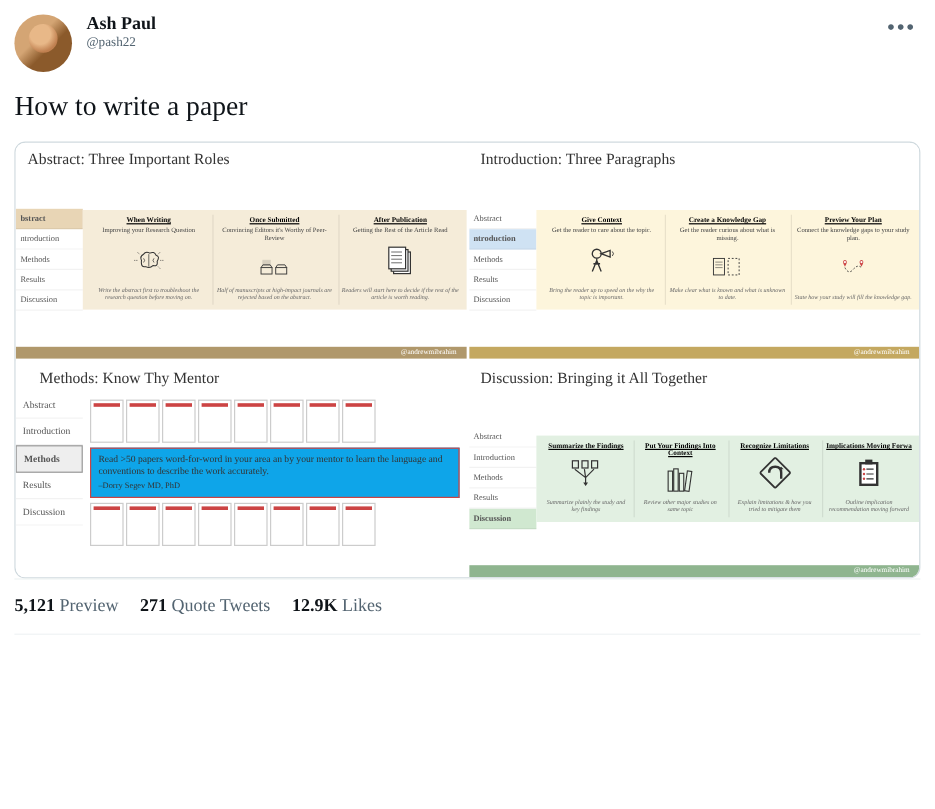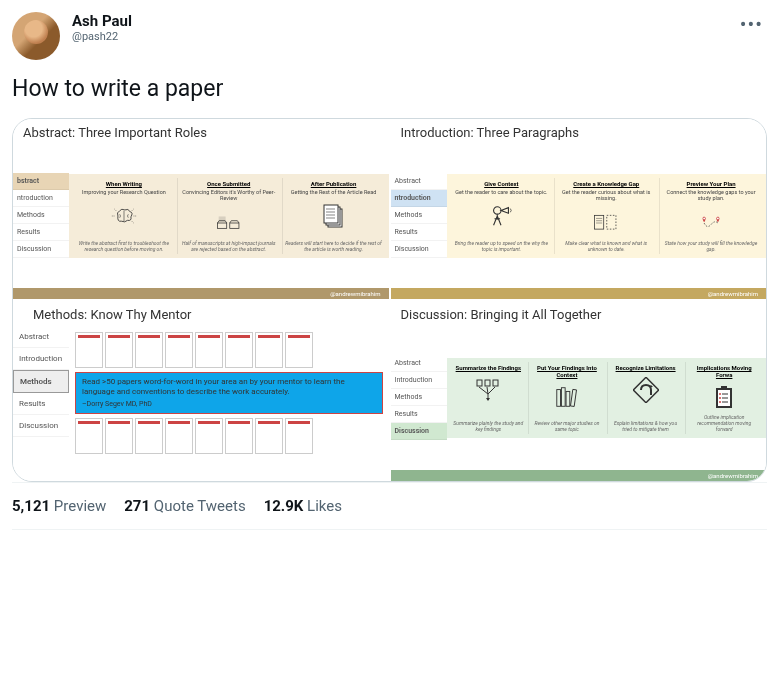--- a/index.html
+++ b/index.html
@@ -1,26 +1,26 @@
 <!DOCTYPE html>
 <html><head>
 <meta charset="utf-8">
 <style>
   * { box-sizing: border-box; margin: 0; padding: 0; }
   body { font-family: -apple-system, BlinkMacSystemFont, "Segoe UI", Roboto, Helvetica, Arial, sans-serif; background: #fff; padding: 12px; width: 779px; }
-  .tweet { display: flex; flex-direction: column; }
+  .tweet { display: flex; flex-direction: column; font-family: Liberation Serif, serif; }
   .header { display: flex; align-items: flex-start; }
   .avatar { width: 48px; height: 48px; border-radius: 50%; background: linear-gradient(135deg, #d4a574 40%, #8b5a2b 60%); margin-right: 12px; flex-shrink: 0; overflow: hidden; position: relative; }
   .avatar::after { content: ""; position: absolute; top: 8px; left: 12px; width: 24px; height: 24px; background: radial-gradient(circle at 40% 35%, #e8b888 40%, #c08050 70%); border-radius: 50%; }
   .names { display: flex; flex-direction: column; flex: 1; }
   .display-name { font-weight: 700; font-size: 15px; color: #0f1419; }
   .handle { font-size: 11px; color: #536471; }
   .more { color: #536471; font-size: 20px; letter-spacing: 1px; padding: 0 4px; cursor: pointer; }
   .tweet-text { font-size: 23px; color: #0f1419; margin-top: 14px; margin-bottom: 14px; line-height: 1.3; }
-  .media-grid { display: grid; grid-template-columns: 1fr 1fr; grid-template-rows: 180px 180px; gap: 2px; border-radius: 20px; overflow: hidden; border: 1px solid #cfd9de; }
+  .media-grid { display: grid; grid-template-columns: 1fr 1fr; grid-template-rows: 180px 180px; gap: 2px; border-radius: 9px; overflow: hidden; border: 1px solid #cfd9de; }
   .media-cell { position: relative; overflow: hidden; background: #fff; }
   .slide { position: absolute; inset: 0; font-size: 6px; display: flex; flex-direction: column; }
   .slide-title { font-size: 13px; font-weight: 400; padding: 6px 10px 4px; color: #333; }
   .slide-body { flex: 1; display: flex; align-items: center; }
   .slide-nav { width: 56px; display: flex; flex-direction: column; }
   .slide-nav-item { font-size: 7px; padding: 4px 4px; border-bottom: 1px solid rgba(0,0,0,0.05); color: #555; }
   .slide-nav-item.active { background: #e8d5b5; font-weight: 600; }
   .slide-nav-item.active-blue { background: #cfe2f3; font-weight: 600; }
   .slide-nav-item.active-green { background: #d0e8d0; font-weight: 600; }
   .slide-content { flex: 1; display: flex; padding: 4px; gap: 2px; }

